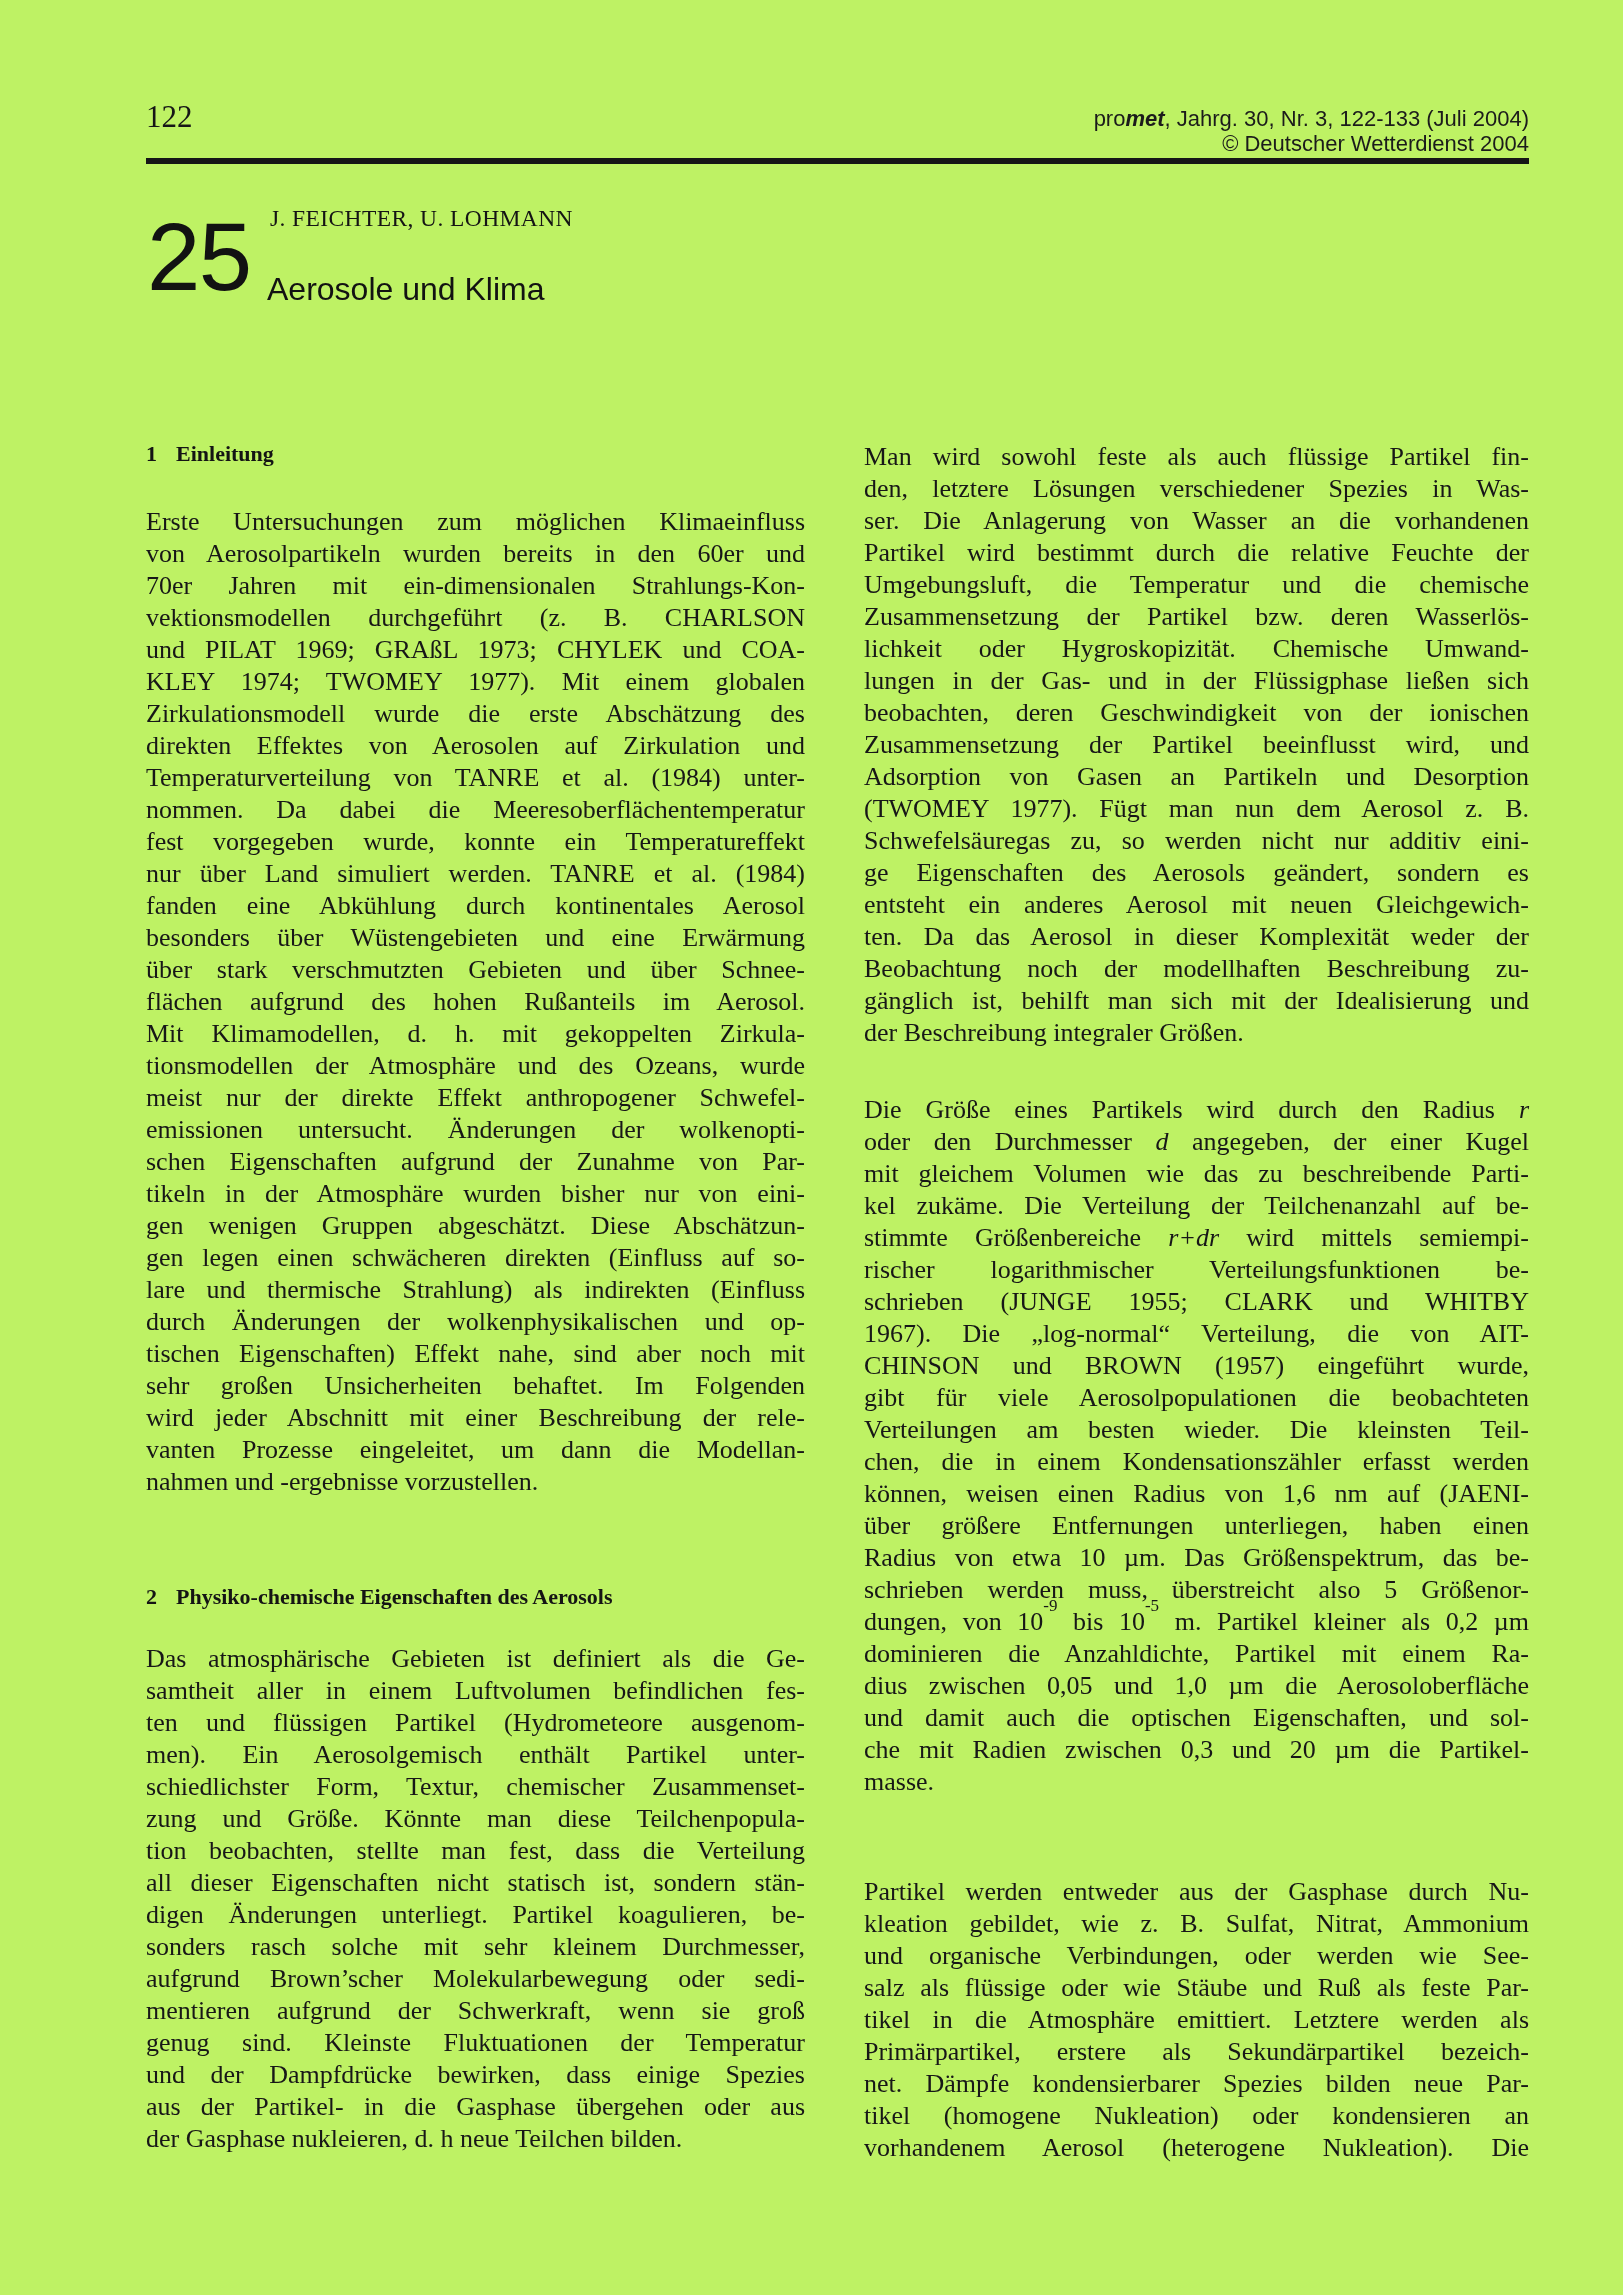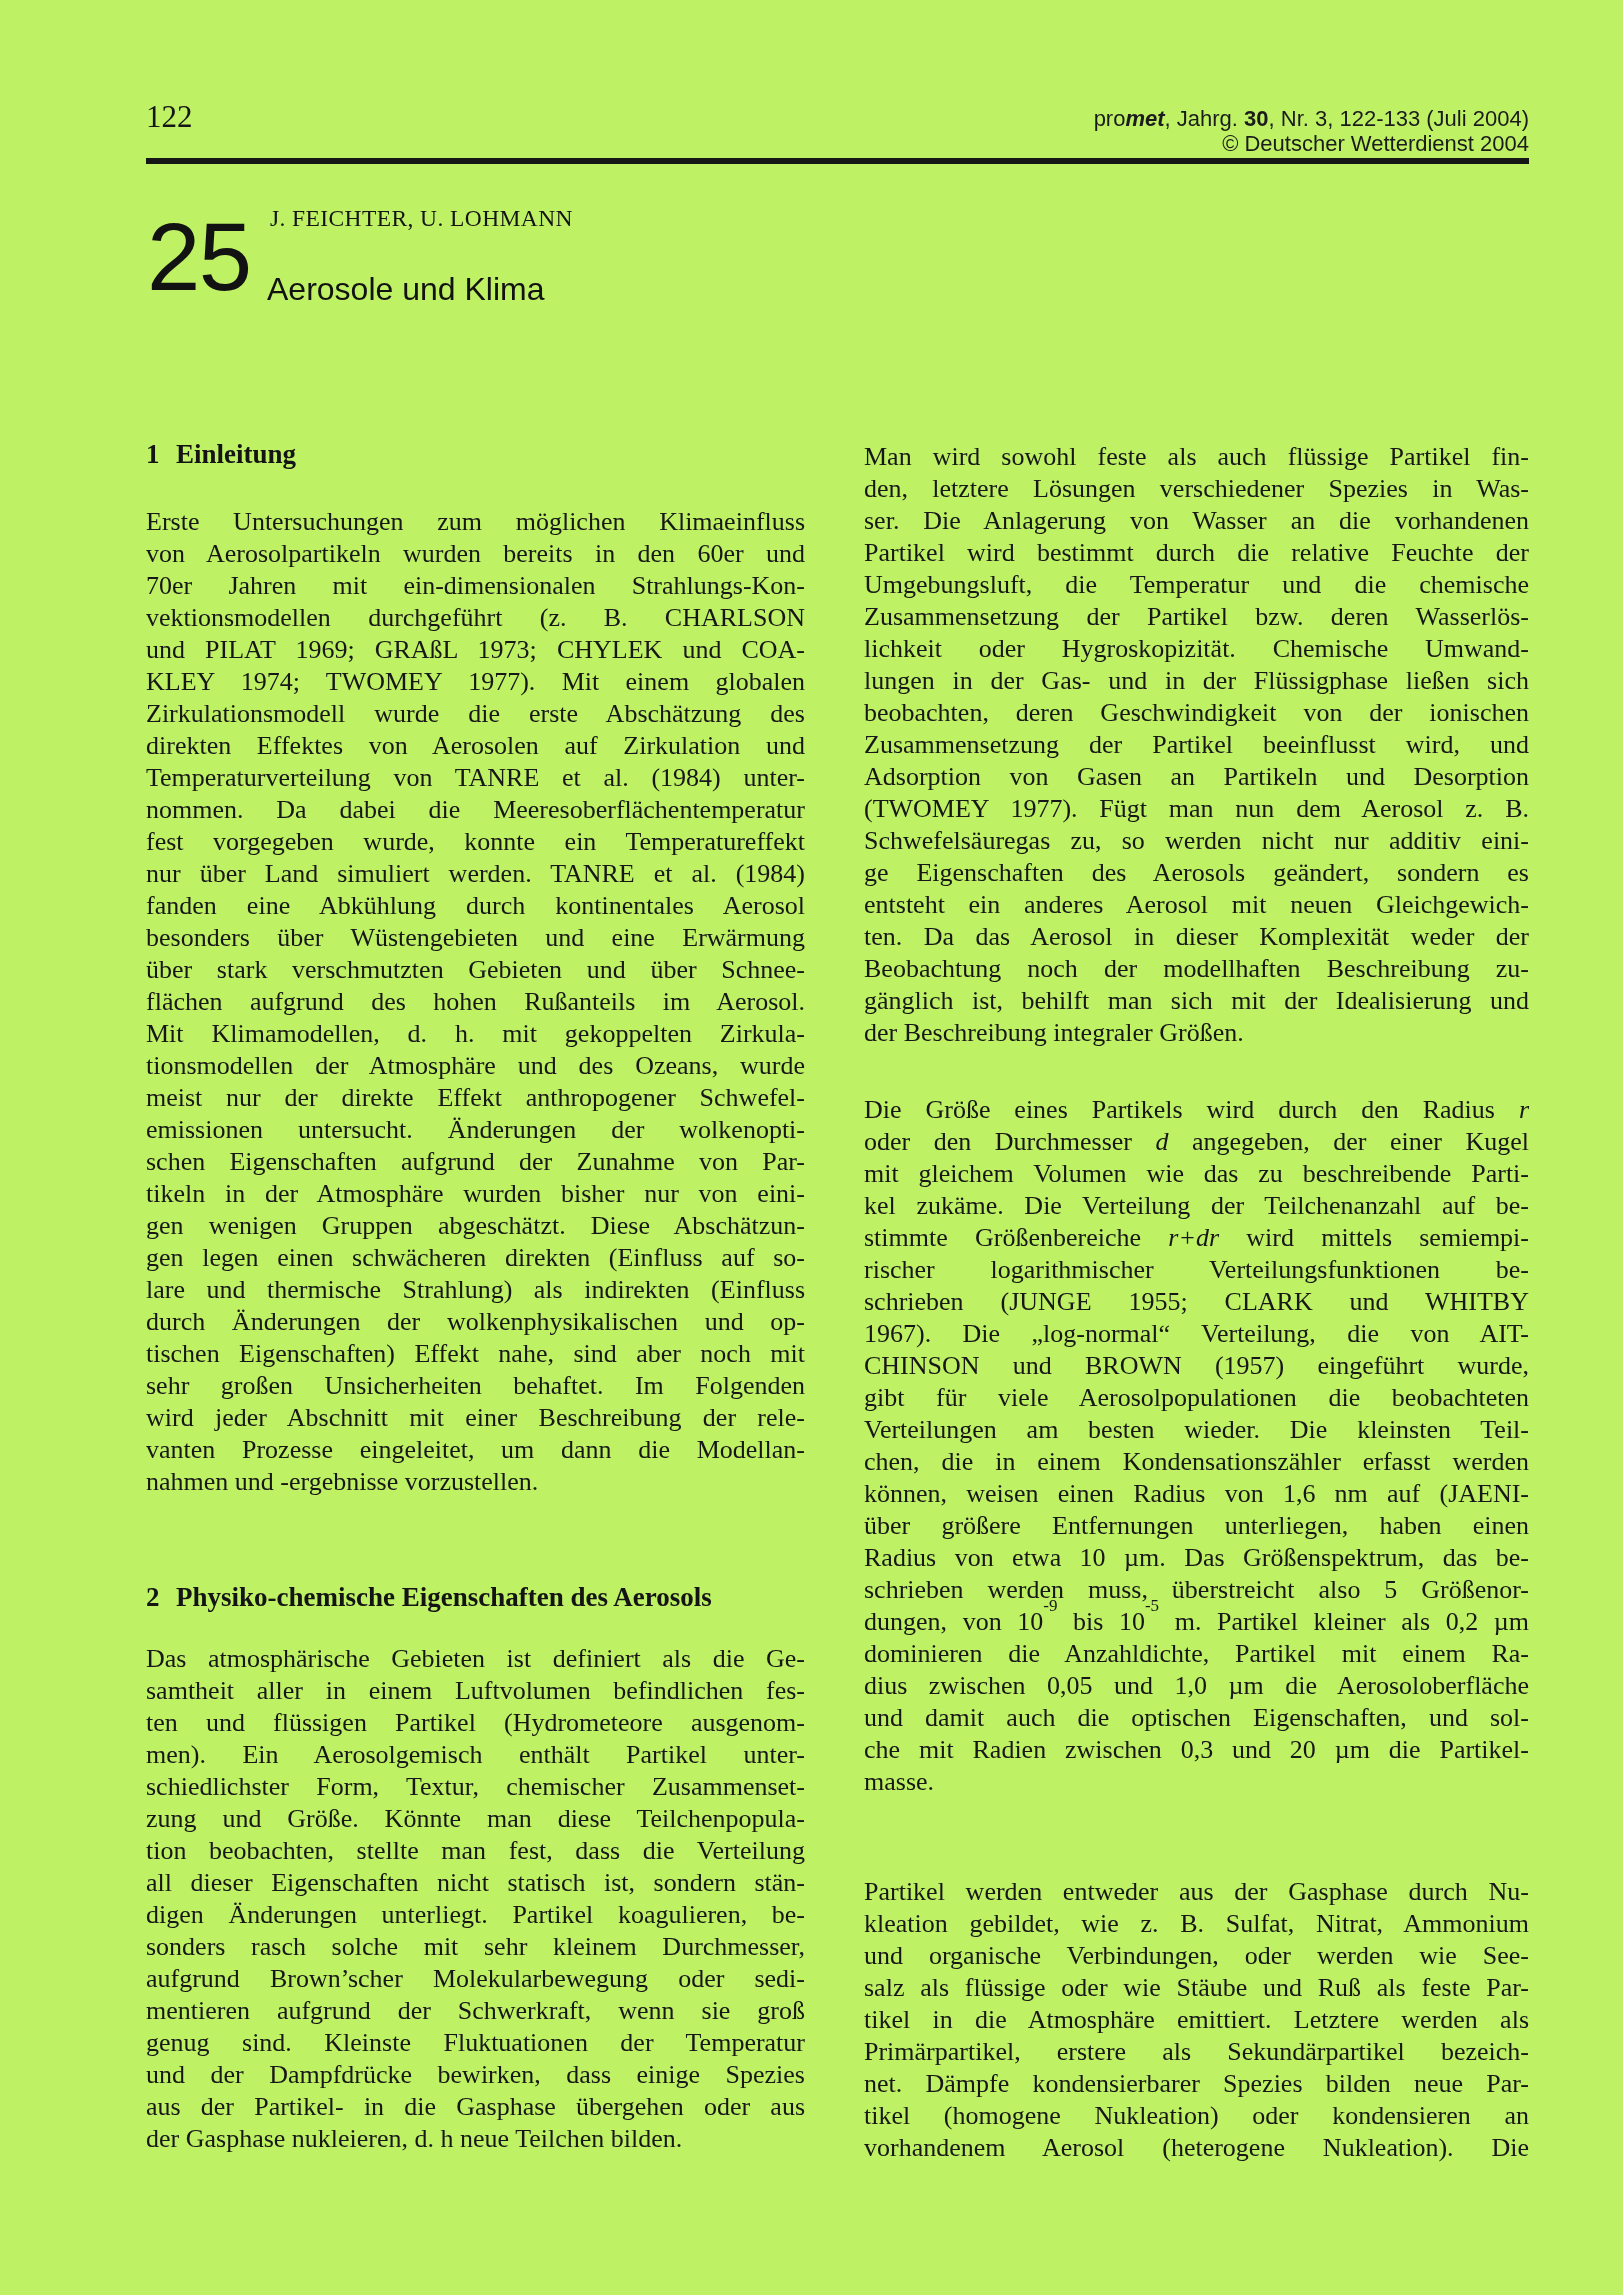--- a/index.html
+++ b/index.html
@@ -22,21 +22,21 @@
     font-family: "Liberation Serif", serif;
   }
   .journal-ref {
     right: 95px; top: 106px;
     text-align: right;
     font-family: "Liberation Sans", sans-serif;
     font-size: 22px; line-height: 25px;
     color: #1b1b1b;
   }
   .journal-ref .brand-it { font-weight: bold; font-style: italic; }
-  .journal-ref .vol { font-weight: bold; }
+  .journal-ref .vol { font-weight: normal; }
   .header-rule {
     left: 146px; top: 158px;
     width: 1383px; height: 5.7px;
     background: #161616;
   }
 
   
   .chapter-number {
     left: 147px; top: 209px;
     font-family: "Liberation Sans", sans-serif;
@@ -53,21 +53,21 @@
   }
   .article-title {
     left: 267px; top: 265px;
     font-family: "Liberation Sans", sans-serif;
     font-size: 32px; line-height: 49px;
     color: #121212;
   }
 
   
   .sec-heading {
-    font-size: 27px; line-height: 32px;
+    font-size: 22px; line-height: 32px;
     font-weight: bold;
     color: #141414;
     white-space: nowrap;
   }
   .sec-num { display: inline-block; width: 30px; }
   .para { font-size: 26px; color: #171717; }
   .line {
     line-height: 32px;
     text-align: justify;
     text-align-last: justify;

